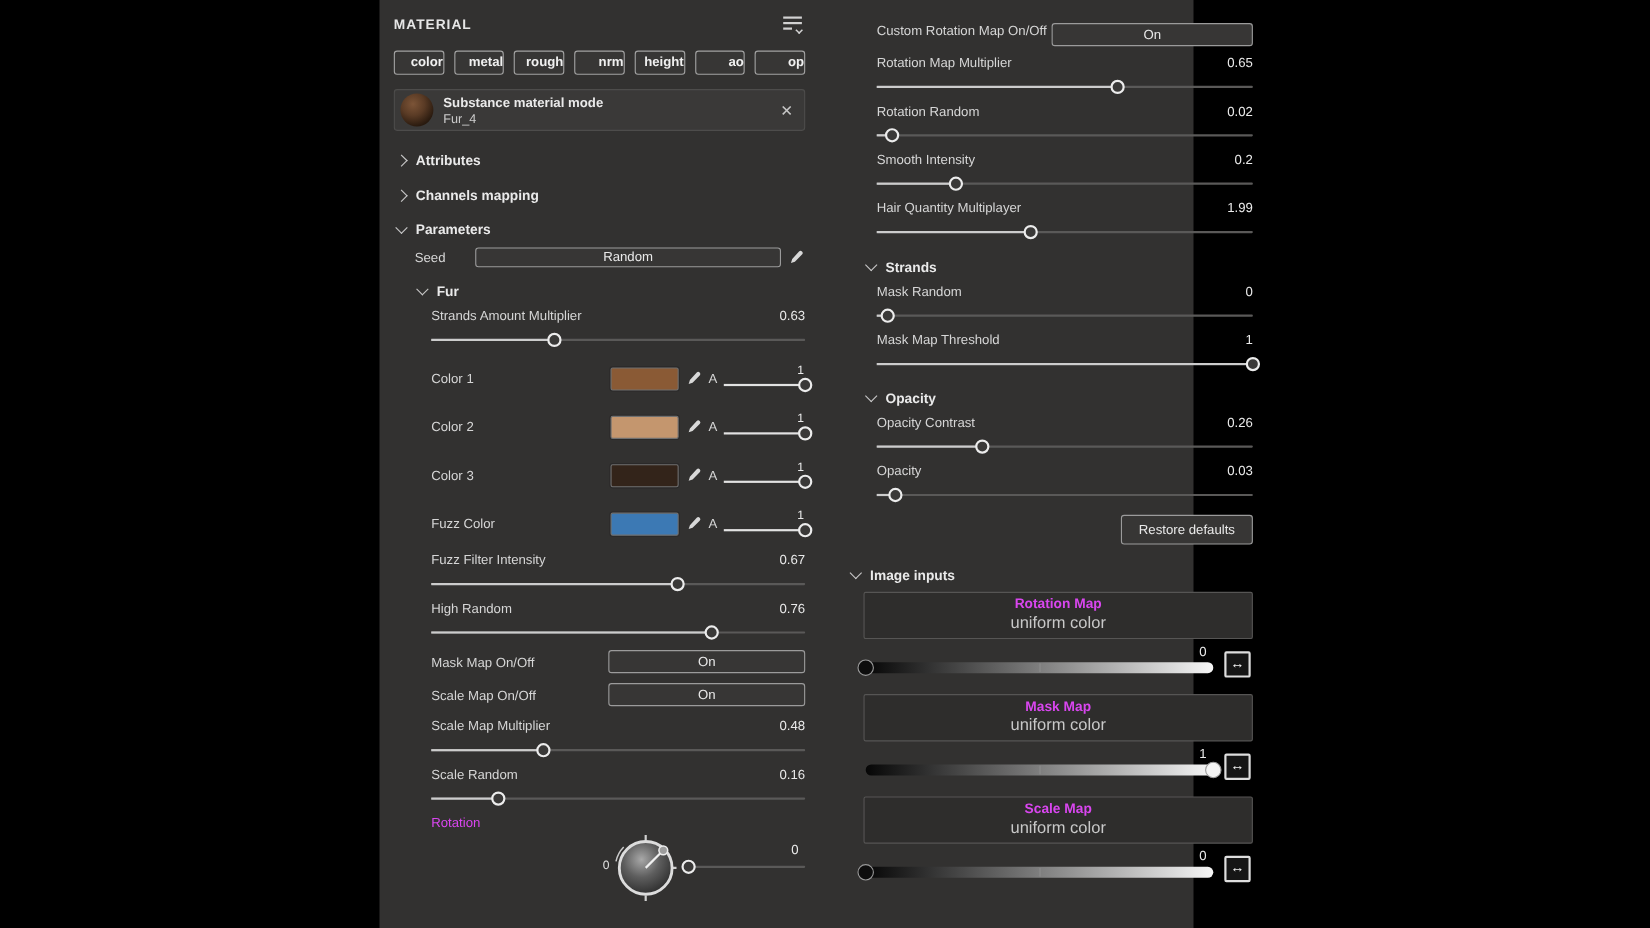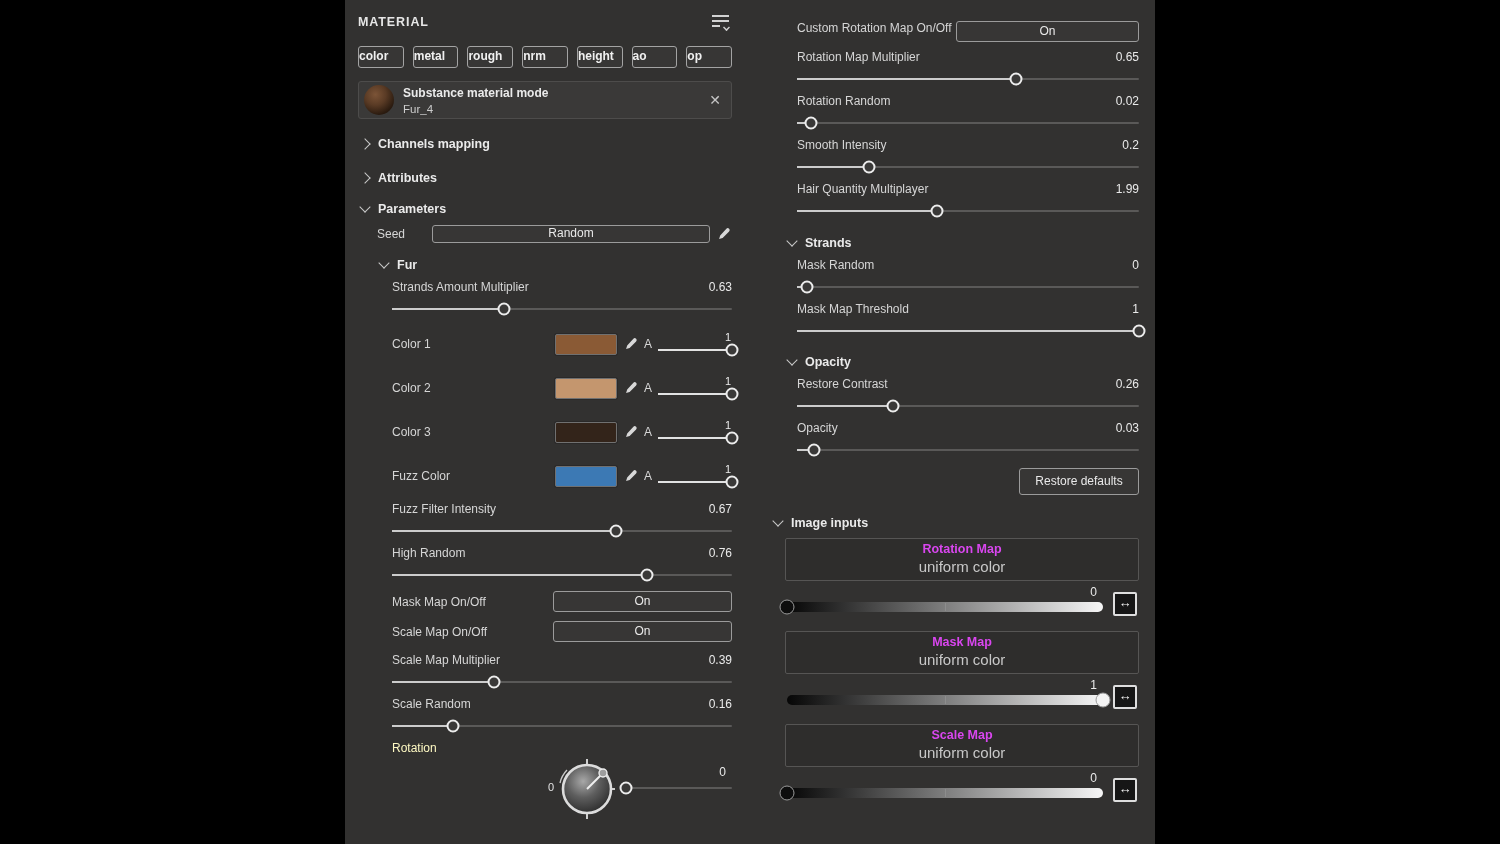--- a/index.html
+++ b/index.html
@@ -1,37 +1,37 @@
 <!DOCTYPE html>
 <html><head>
 <meta charset="utf-8">
 <style>
   html,body{margin:0;padding:0;}
   body{
     width:1500px;height:844px;background:#000;overflow:hidden;position:relative;
     font-family:"Liberation Sans","DejaVu Sans",sans-serif;
     -webkit-font-smoothing:antialiased;
   }
-  .panel{position:absolute;left:345px;top:0;width:810px;height:844px;background:#323130;}
+  .panel{position:absolute;left:345px;top:0;width:740px;height:844px;background:#323130;}
   .col-left{position:absolute;left:13px;top:0;width:374px;}
   .col-right{position:absolute;left:440px;top:0;width:354px;}
 
   
   .hdr-row{display:flex;justify-content:space-between;align-items:center;margin-top:12px;height:20px;}
   .title{font-weight:bold;font-size:12.5px;letter-spacing:.9px;color:#e6e6e6;}
   .menu-icon{width:22px;height:15px;position:relative;cursor:pointer;}
   .menu-icon i{position:absolute;left:2px;height:2px;background:#d2d2d2;}
   .menu-icon .m1{top:0;width:17px;}
   .menu-icon .m2{top:5px;width:17px;}
   .menu-icon .m3{top:10px;width:8px;}
   .menu-icon .m4{position:absolute;left:13px;top:9px;width:5px;height:5px;border-right:2px solid #d2d2d2;border-bottom:2px solid #d2d2d2;transform:rotate(45deg) scale(.7);background:none;}
 
   
   .chan-row{display:flex;gap:9px;margin-top:14px;}
-  .chan-btn{flex:1;height:20px;line-height:19px;text-align:left;border:1px solid #a3a3a3;border-radius:3px;background:#373635;color:#f0f0f0;font-weight:bold;font-size:12px;cursor:pointer;}
+  .chan-btn{flex:1;height:20px;line-height:19px;text-align:right;border:1px solid #a3a3a3;border-radius:3px;background:#373635;color:#f0f0f0;font-weight:bold;font-size:12px;cursor:pointer;}
 
   
   .mat-card{margin-top:13px;height:36px;background:#3a3938;border:1px solid #4d4c4b;border-radius:3px;display:flex;align-items:center;padding:0 10px 0 5px;gap:9px;}
   .thumb-ball{width:30px;height:30px;border-radius:50%;flex:0 0 auto;
     background:radial-gradient(circle at 38% 32%, #7c5437 0%, #5a3b25 38%, #2c1c10 72%, #120b06 100%);}
   .mat-info{display:flex;flex-direction:column;justify-content:center;}
   .mat-title{font-weight:bold;font-size:12px;color:#eaeaea;}
   .mat-name{font-size:11.5px;color:#cdcdcd;margin-top:3px;}
   .card-close{margin-left:auto;color:#c6c6c6;font-size:14px;line-height:14px;cursor:pointer;}
 
@@ -77,21 +77,21 @@
   
   .toggle-row{display:flex;align-items:center;margin-top:12px;height:19px;}
   .toggle-label{width:161px;font-size:12px;color:#d6d6d6;flex:0 0 auto;}
   .toggle-btn{flex:1;height:19px;line-height:18px;}
   .toggle-row-r{display:flex;align-items:flex-start;margin-top:21px;height:19px;padding-left:12px;}
   .toggle-label-r{flex:1;font-size:12px;color:#d6d6d6;}
   .toggle-btn-r{width:181px;height:19px;line-height:18px;flex:0 0 auto;}
 
   
   .rot-block{margin-top:8px;}
-  .rot-label{font-size:12px;color:#fef9c3;height:14px;line-height:14px;}
+  .rot-label{font-size:12px;color:#d946ef;height:14px;line-height:14px;}
   .dial-row{position:relative;height:66px;margin-top:2px;}
   .dial-zero{position:absolute;left:156px;top:24px;font-size:11px;color:#e2e2e2;}
   .dial-svg{position:absolute;left:165px;top:0;}
   .rot-val{position:absolute;right:6px;top:8px;font-size:12px;color:#eaeaea;}
   .rot-slider{position:absolute;left:234px;right:0;top:24px;height:14px;cursor:pointer;}
 
   
   .restore-row{display:flex;justify-content:flex-end;margin-top:11px;}
   .restore-btn{width:118px;height:25px;line-height:24px;border-radius:3px;}
 
@@ -137,28 +137,28 @@
 
     <div class="mat-card">
       <span class="thumb-ball"></span>
       <span class="mat-info">
         <span class="mat-title">Substance material mode</span>
         <span class="mat-name">Fur_4</span>
       </span>
       <span class="card-close">✕</span>
     </div>
 
+    <div class="section" style="margin-top:20px;">
+      <span class="chev right"></span>
+      <span class="sec-label">Attributes</span>
+    </div>
+
     <div class="section" style="margin-top:18px;">
       <span class="chev right"></span>
       <span class="sec-label">Channels mapping</span>
-    </div>
-
-    <div class="section" style="margin-top:20px;">
-      <span class="chev right"></span>
-      <span class="sec-label">Attributes</span>
     </div>
 
     <div class="section" style="margin-top:17px;">
       <span class="chev down"></span>
       <span class="sec-label">Parameters</span>
     </div>
 
     <div class="seed-row">
       <span class="seed-label">Seed</span>
       <span class="btn seed-btn">Random</span>
@@ -292,21 +292,21 @@
       </div>
 
       <div class="toggle-row" style="margin-top:11px;">
         <span class="toggle-label">Scale Map On/Off</span>
         <span class="btn toggle-btn">On</span>
       </div>
 
       <div class="param" style="margin-top:12px;">
         <div class="lrow">
           <span>Scale Map Multiplier</span>
-          <span class="pval">0.39</span>
+          <span class="pval">0.48</span>
         </div>
         <div class="slider">
           <div class="track">
               <div class="fill" style="width: 30%;"></div>
             </div>
             <div class="thumb" style="left: 30%;"></div>
         </div>
       </div>
 
       <div class="param">
@@ -445,21 +445,21 @@
       </div>
     </div>
 
     <div class="section" style="margin-top:17px;">
       <span class="chev down"></span>
       <span class="sec-label">Opacity</span>
     </div>
 
     <div class="param r-pad">
       <div class="lrow">
-        <span>Restore Contrast</span>
+        <span>Opacity Contrast</span>
         <span class="pval">0.26</span>
       </div>
       <div class="slider">
         <div class="track">
             <div class="fill" style="width: 28%;"></div>
           </div>
           <div class="thumb" style="left: 28%;"></div>
       </div>
     </div>
 

